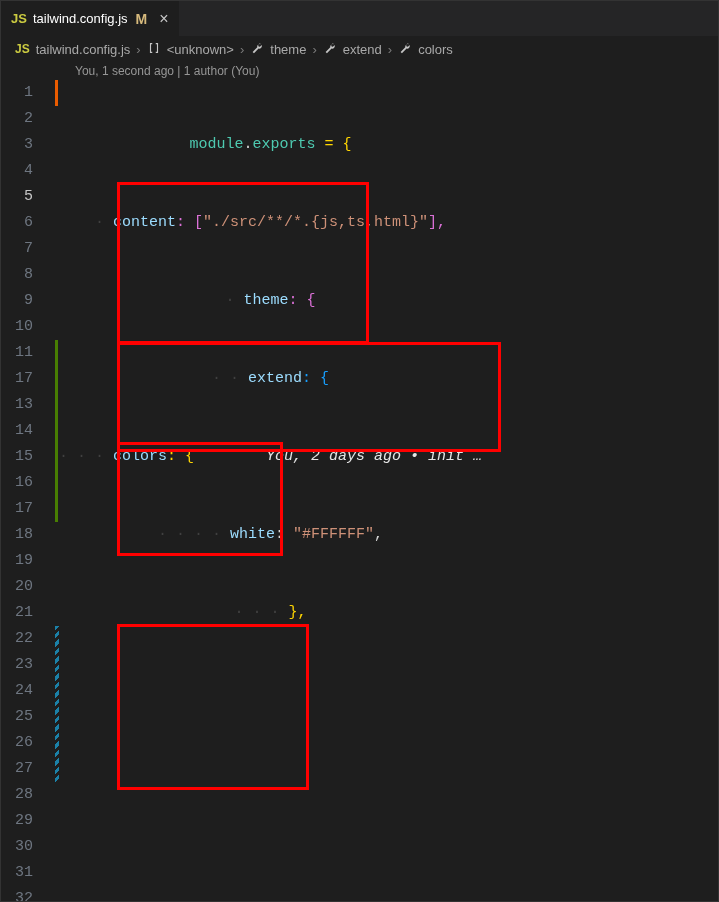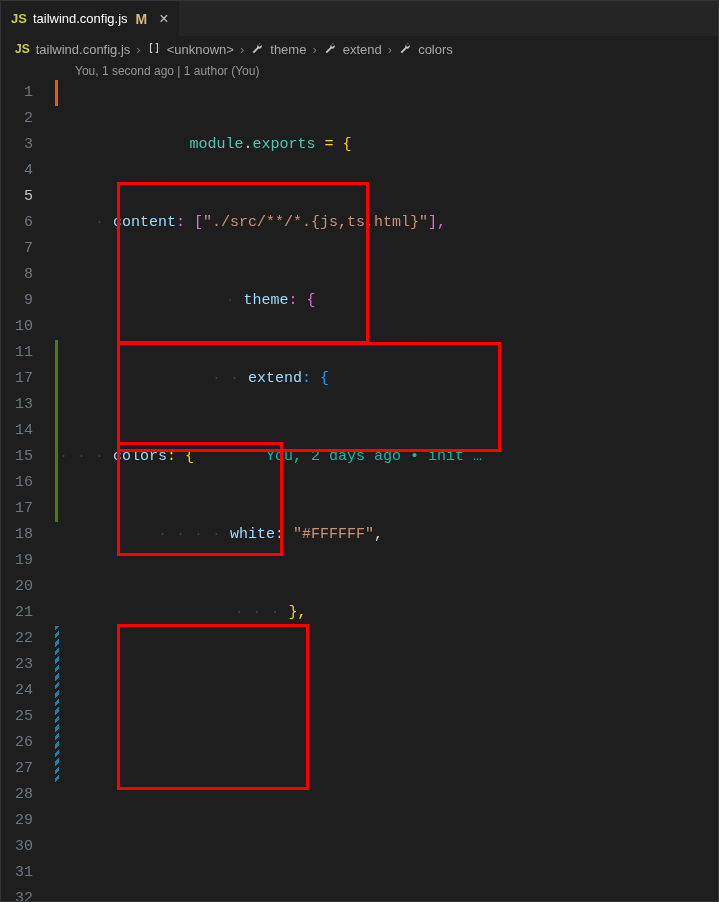--- a/index.html
+++ b/index.html
@@ -95,21 +95,22 @@
   
   .lens {
     font-size: 12px;
     color: #969696;
     padding-left: 8px;
     height: 18px;
     line-height: 18px;
     font-family: 'Segoe UI', sans-serif;
   }
   .blame {
-    color: #14b8a6;
+    color: #e5e5e5;
+    font-style: italic;
   }
   
   .red-box {
     position: absolute;
     border: 3px solid #ff0000;
     pointer-events: none;
   }
 </style>
 </head>
 <body>

